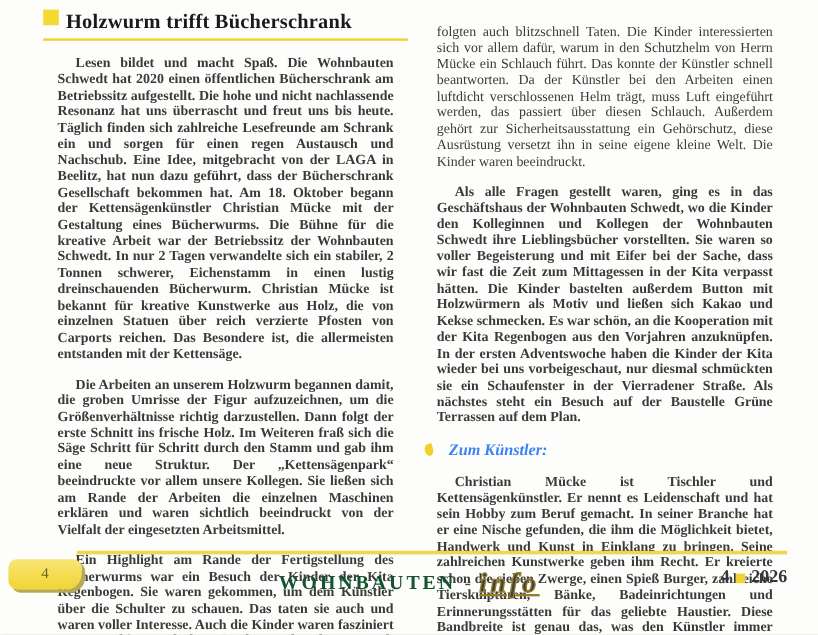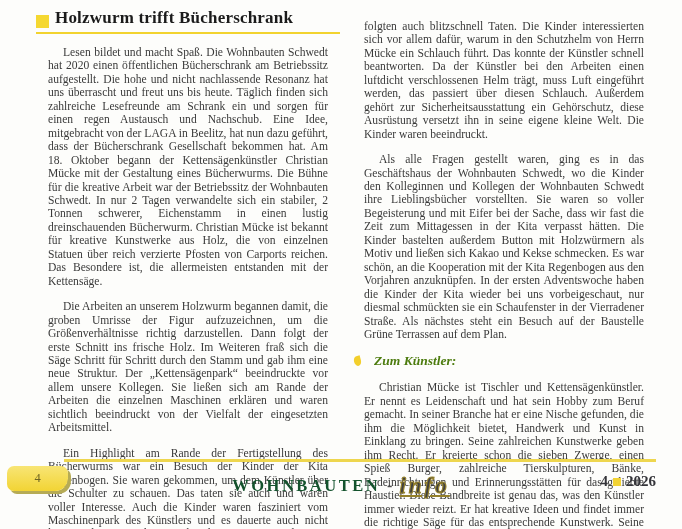--- a/index.html
+++ b/index.html
@@ -7,35 +7,35 @@
     position:relative; width:682px; height:529px; background:#fdfdfb;
     font-family:"Liberation Serif","DejaVu Serif",serif; overflow:hidden;
     box-shadow:0 0 4px rgba(0,0,0,.2);
   }
   .columns { position:absolute; left:36px; top:8px; width:620px; display:flex; gap:12px; }
   .col { width:304px; }
   .col p {
     margin:12px; font-size:11.6px; line-height:13.45px; text-align:justify;
     color:#3a3a3a; hyphens:auto; -webkit-hyphens:auto;
   }
-  .indent { text-indent:15px; }
+  .indent { text-indent:15px;font-weight:bold; }
 
   .title-block {
-    display:flex; align-items:flex-end; gap:6px;
+    display:flex; align-items:flex-start; gap:6px;
     border-bottom:2.5px solid #f2d32f; padding-bottom:4px; margin-bottom:5px;
   }
   .title-bullet { width:13px; height:13px; background:#f5d831; flex:0 0 auto; }
   h1 { margin:0; font-size:17px; font-weight:bold; color:#1b1b1b; letter-spacing:.2px; white-space:nowrap; }
 
   .subheading { display:flex; align-items:center; gap:13px; margin:7px 0 3px 2px; }
   .droplet {
     width:7px; height:10px; background:#f3cf2c; flex:0 0 auto;
     border-radius:50% 0 50% 50%; transform:rotate(-15deg);
   }
-  h2 { margin:0; font-size:13.5px; font-style:italic; font-weight:bold; color:#4d7c0f; }
+  h2 { margin:0; font-size:13.5px; font-style:italic; font-weight:bold; color:#3b82f6; }
 
   .footer-rule { position:absolute; left:64px; width:592px; top:459px; height:2.5px; background:#eed64e; }
   .page-tab {
     position:absolute; left:7px; top:466px; width:61px; height:25px;
     background:linear-gradient(180deg,#f8e575,#f2d434);
     border-radius:7px 7px 13px 7px; box-shadow:3px 3px 0 #b6ab55;
     display:flex; align-items:center; justify-content:center;
     font-size:12.5px; color:#6e6424;
   }
   .footer-center { position:absolute; left:0; right:0; top:471px; text-align:center; }

